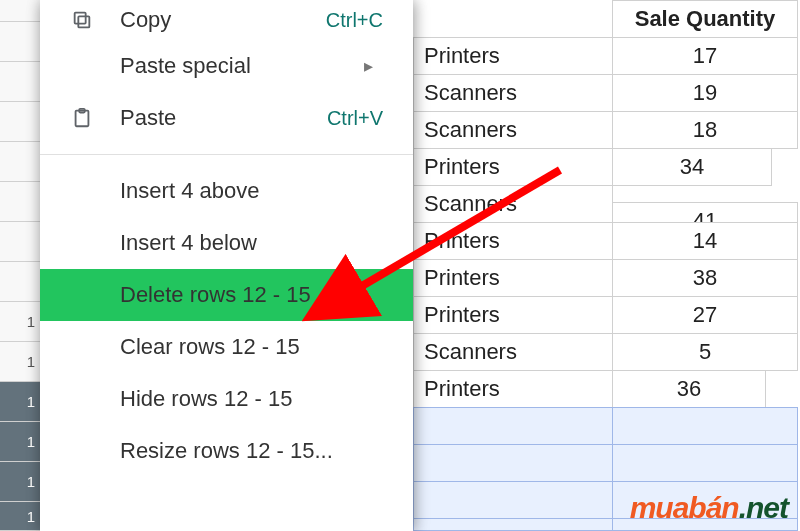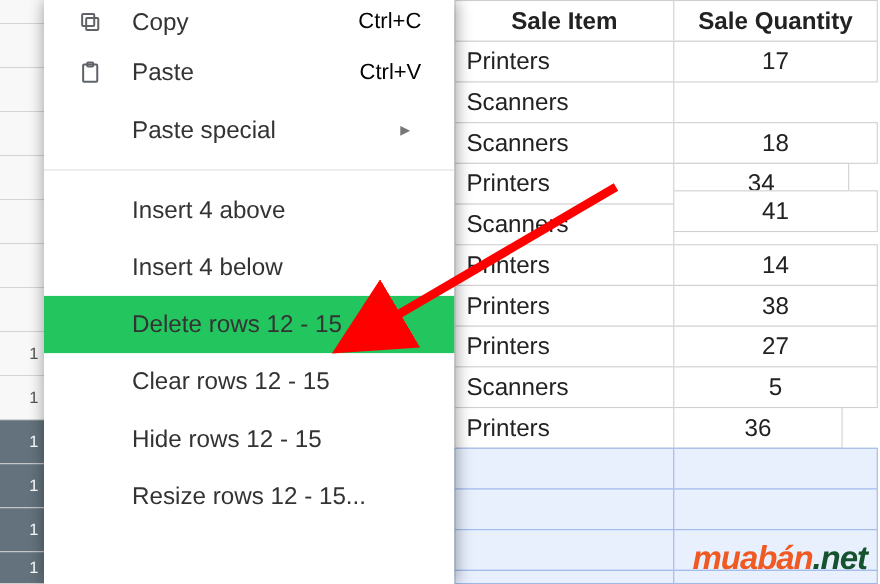--- a/index.html
+++ b/index.html
@@ -48,21 +48,21 @@
   }
   .menu-item.hovered{background:#22c55e;}
   .menu-item .icon-slot{
     position:absolute;left:28px;top:50%;transform:translateY(-50%);
     width:28px;height:28px;
     display:flex;align-items:center;justify-content:center;
     color:#5f6368;
   }
   .menu-item .shortcut{
     position:absolute;right:30px;top:50%;transform:translateY(-50%);
-    font-size:20px;color:#000000;
+    font-size:20px;color:#0f766e;
   }
   .menu-item .submenu-arrow{
     position:absolute;right:40px;top:50%;transform:translateY(-50%);
     color:#777;font-size:18px;
   }
   .menu-sep{
     height:1px;background:#e0e0e0;margin:10px 0;
   }
   
   .sheet{
@@ -112,32 +112,32 @@
   <div class="rowhdr" style="top:302px;">1</div>
   <div class="rowhdr" style="top:342px;">1</div>
   <div class="rowhdr sel" style="top:382px;">1</div>
   <div class="rowhdr sel" style="top:422px;">1</div>
   <div class="rowhdr sel" style="top:462px;">1</div>
   <div class="rowhdr sel" style="top:502px;height:29px;">1</div>
 </div>
 
 <div class="sheet">
 
-  <div class="cell header" style="left:0;top:0;width:200px;height:38px;">Sale Item</div>
   <div class="cell header" style="left:199px;top:0;width:186px;height:38px;">Sale Quantity</div>
 
   <div class="cell" style="left:0;top:37px;width:200px;height:38px;">Printers</div>
   <div class="cell numcell" style="left:199px;top:37px;width:186px;height:38px;">17</div>
   <div class="cell" style="left:0;top:74px;width:200px;height:38px;">Scanners</div>
+  <div class="cell numcell" style="left:199px;top:74px;width:186px;height:38px;">19</div>
   <div class="cell" style="left:0;top:111px;width:200px;height:38px;">Scanners</div>
   <div class="cell numcell" style="left:199px;top:111px;width:186px;height:38px;">18</div>
   <div class="cell" style="left:0;top:148px;width:200px;height:38px;">Printers</div>
   <div class="cell numcell" style="left:199px;top:148px;width:160px;height:38px;">34</div>
   <div class="cell" style="left:0;top:185px;width:200px;height:38px;">Scanners</div>
-  <div class="cell numcell" style="left:199px;top:173px;width:186px;height:38px;">41</div>
+  <div class="cell numcell" style="left:199px;top:202px;width:186px;height:38px;">41</div>
   <div class="cell" style="left:0;top:222px;width:200px;height:38px;">Printers</div>
   <div class="cell numcell" style="left:199px;top:222px;width:186px;height:38px;">14</div>
   <div class="cell" style="left:0;top:259px;width:200px;height:38px;">Printers</div>
   <div class="cell numcell" style="left:199px;top:259px;width:186px;height:38px;">38</div>
   <div class="cell" style="left:0;top:296px;width:200px;height:38px;">Printers</div>
   <div class="cell numcell" style="left:199px;top:296px;width:186px;height:38px;">27</div>
   <div class="cell" style="left:0;top:333px;width:200px;height:38px;">Scanners</div>
   <div class="cell numcell" style="left:199px;top:333px;width:186px;height:38px;">5</div>
   <div class="cell" style="left:0;top:370px;width:200px;height:38px;">Printers</div>
   <div class="cell numcell" style="left:199px;top:370px;width:154px;height:38px;">36</div>
@@ -157,33 +157,33 @@
     <span class="icon-slot">
       <svg width="22" height="22" viewBox="0 0 24 24" fill="none" stroke="#5f6368" stroke-width="2">
         <rect x="8" y="8" width="12" height="12" rx="1"></rect>
           <rect x="4" y="4" width="12" height="12" rx="1"></rect>
       </svg>
     </span>
     <span>Copy</span>
     <span class="shortcut">Ctrl+C</span>
   </div>
   <div class="menu-item">
+    <span>Paste special</span>
+    <span class="submenu-arrow">▸</span>
+  </div>
+  <div class="menu-item">
     <span class="icon-slot">
       <svg width="22" height="24" viewBox="0 0 24 24" fill="none" stroke="#5f6368" stroke-width="2">
         <rect x="5" y="4" width="14" height="17" rx="1"></rect>
           <rect x="9" y="2" width="6" height="4" rx="1"></rect>
       </svg>
     </span>
     <span>Paste</span>
     <span class="shortcut">Ctrl+V</span>
   </div>
-  <div class="menu-item">
-    <span>Paste special</span>
-    <span class="submenu-arrow">▸</span>
-  </div>
   <div class="menu-sep"></div>
   <div class="menu-item">
     <span>Insert 4 above</span>
   </div>
   <div class="menu-item">
     <span>Insert 4 below</span>
   </div>
   <div class="menu-item hovered">
     <span>Delete rows 12 - 15</span>
   </div>

